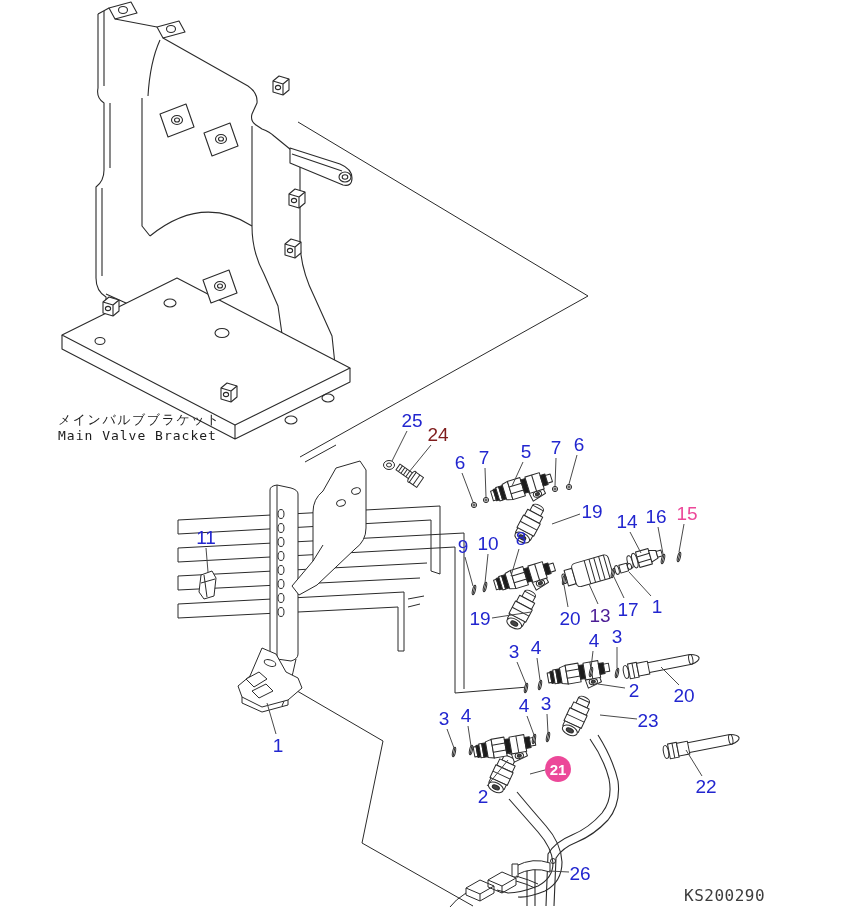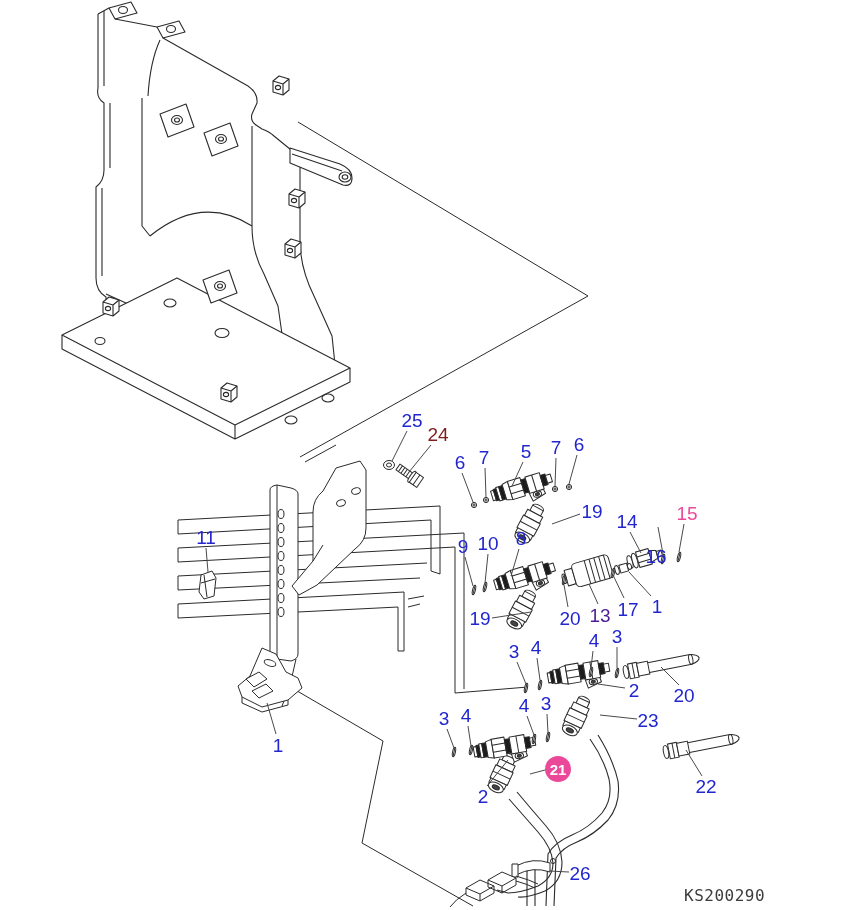--- a/index.html
+++ b/index.html
@@ -303,37 +303,41 @@
         <line x1="447" y1="729" x2="454" y2="748" stroke="#4a4a4a" stroke-width="1"></line>
         <line x1="468" y1="726" x2="471" y2="746" stroke="#4a4a4a" stroke-width="1"></line>
         <line x1="487" y1="786" x2="508" y2="760" stroke="#4a4a4a" stroke-width="1"></line>
         <line x1="545" y1="770" x2="530" y2="774" stroke="#4a4a4a" stroke-width="1"></line>
         <line x1="702" y1="776" x2="686" y2="750" stroke="#4a4a4a" stroke-width="1"></line>
         <line x1="569" y1="872" x2="549" y2="871" stroke="#4a4a4a" stroke-width="1"></line>
         <line x1="276" y1="734" x2="267" y2="703" stroke="#4a4a4a" stroke-width="1"></line>
       </g>
   </svg>
 
+  <div class="title-block">
+    <div class="title-jp">メインバルブブラケット</div>
+    <div class="title-en">Main Valve Bracket</div>
+  </div>
 
   <div class="code">KS200290</div>
 
 <div class="callout" style="left: 412px; top: 420px; color: rgb(34, 38, 207);">25</div>
     <div class="callout" style="left: 438px; top: 434px; color: #7f1d1d; text-align: right;">24</div>
     <div class="callout" style="left: 460px; top: 462px; color: rgb(34, 38, 207);">6</div>
     <div class="callout" style="left: 484px; top: 457px; color: rgb(34, 38, 207);">7</div>
     <div class="callout" style="left: 526px; top: 451px; color: rgb(34, 38, 207);">5</div>
     <div class="callout" style="left: 556px; top: 447px; color: rgb(34, 38, 207);">7</div>
     <div class="callout" style="left: 579px; top: 444px; color: rgb(34, 38, 207);">6</div>
     <div class="callout" style="left: 592px; top: 511px; color: rgb(34, 38, 207);">19</div>
     <div class="callout" style="left: 206px; top: 537px; color: rgb(34, 38, 207);">11</div>
     <div class="callout" style="left: 463px; top: 546px; color: rgb(34, 38, 207);">9</div>
     <div class="callout" style="left: 488px; top: 543px; color: rgb(34, 38, 207);">10</div>
     <div class="callout" style="left: 521px; top: 538px; color: rgb(34, 38, 207);">8</div>
     <div class="callout" style="left: 627px; top: 521px; color: rgb(34, 38, 207);">14</div>
-    <div class="callout" style="left: 656px; top: 516px; color: rgb(34, 38, 207); margin-top: 40px;">16</div>
+    <div class="callout" style="left: 656px; top: 516px; color: rgb(34, 38, 207);">16</div>
     <div class="callout" style="left: 687px; top: 513px; color: #ec4899;">15</div>
     <div class="callout" style="left: 480px; top: 618px; color: rgb(34, 38, 207);">19</div>
     <div class="callout" style="left: 570px; top: 618px; color: rgb(34, 38, 207);">20</div>
     <div class="callout" style="left: 600px; top: 615px; color: #4c1d95;">13</div>
     <div class="callout" style="left: 628px; top: 609px; color: rgb(34, 38, 207);">17</div>
     <div class="callout" style="left: 657px; top: 606px; color: rgb(34, 38, 207);">1</div>
     <div class="callout" style="left: 514px; top: 651px; color: rgb(34, 38, 207);">3</div>
     <div class="callout" style="left: 536px; top: 647px; color: rgb(34, 38, 207);">4</div>
     <div class="callout" style="left: 594px; top: 640px; color: rgb(34, 38, 207);">4</div>
     <div class="callout" style="left: 617px; top: 636px; color: rgb(34, 38, 207);">3</div>

